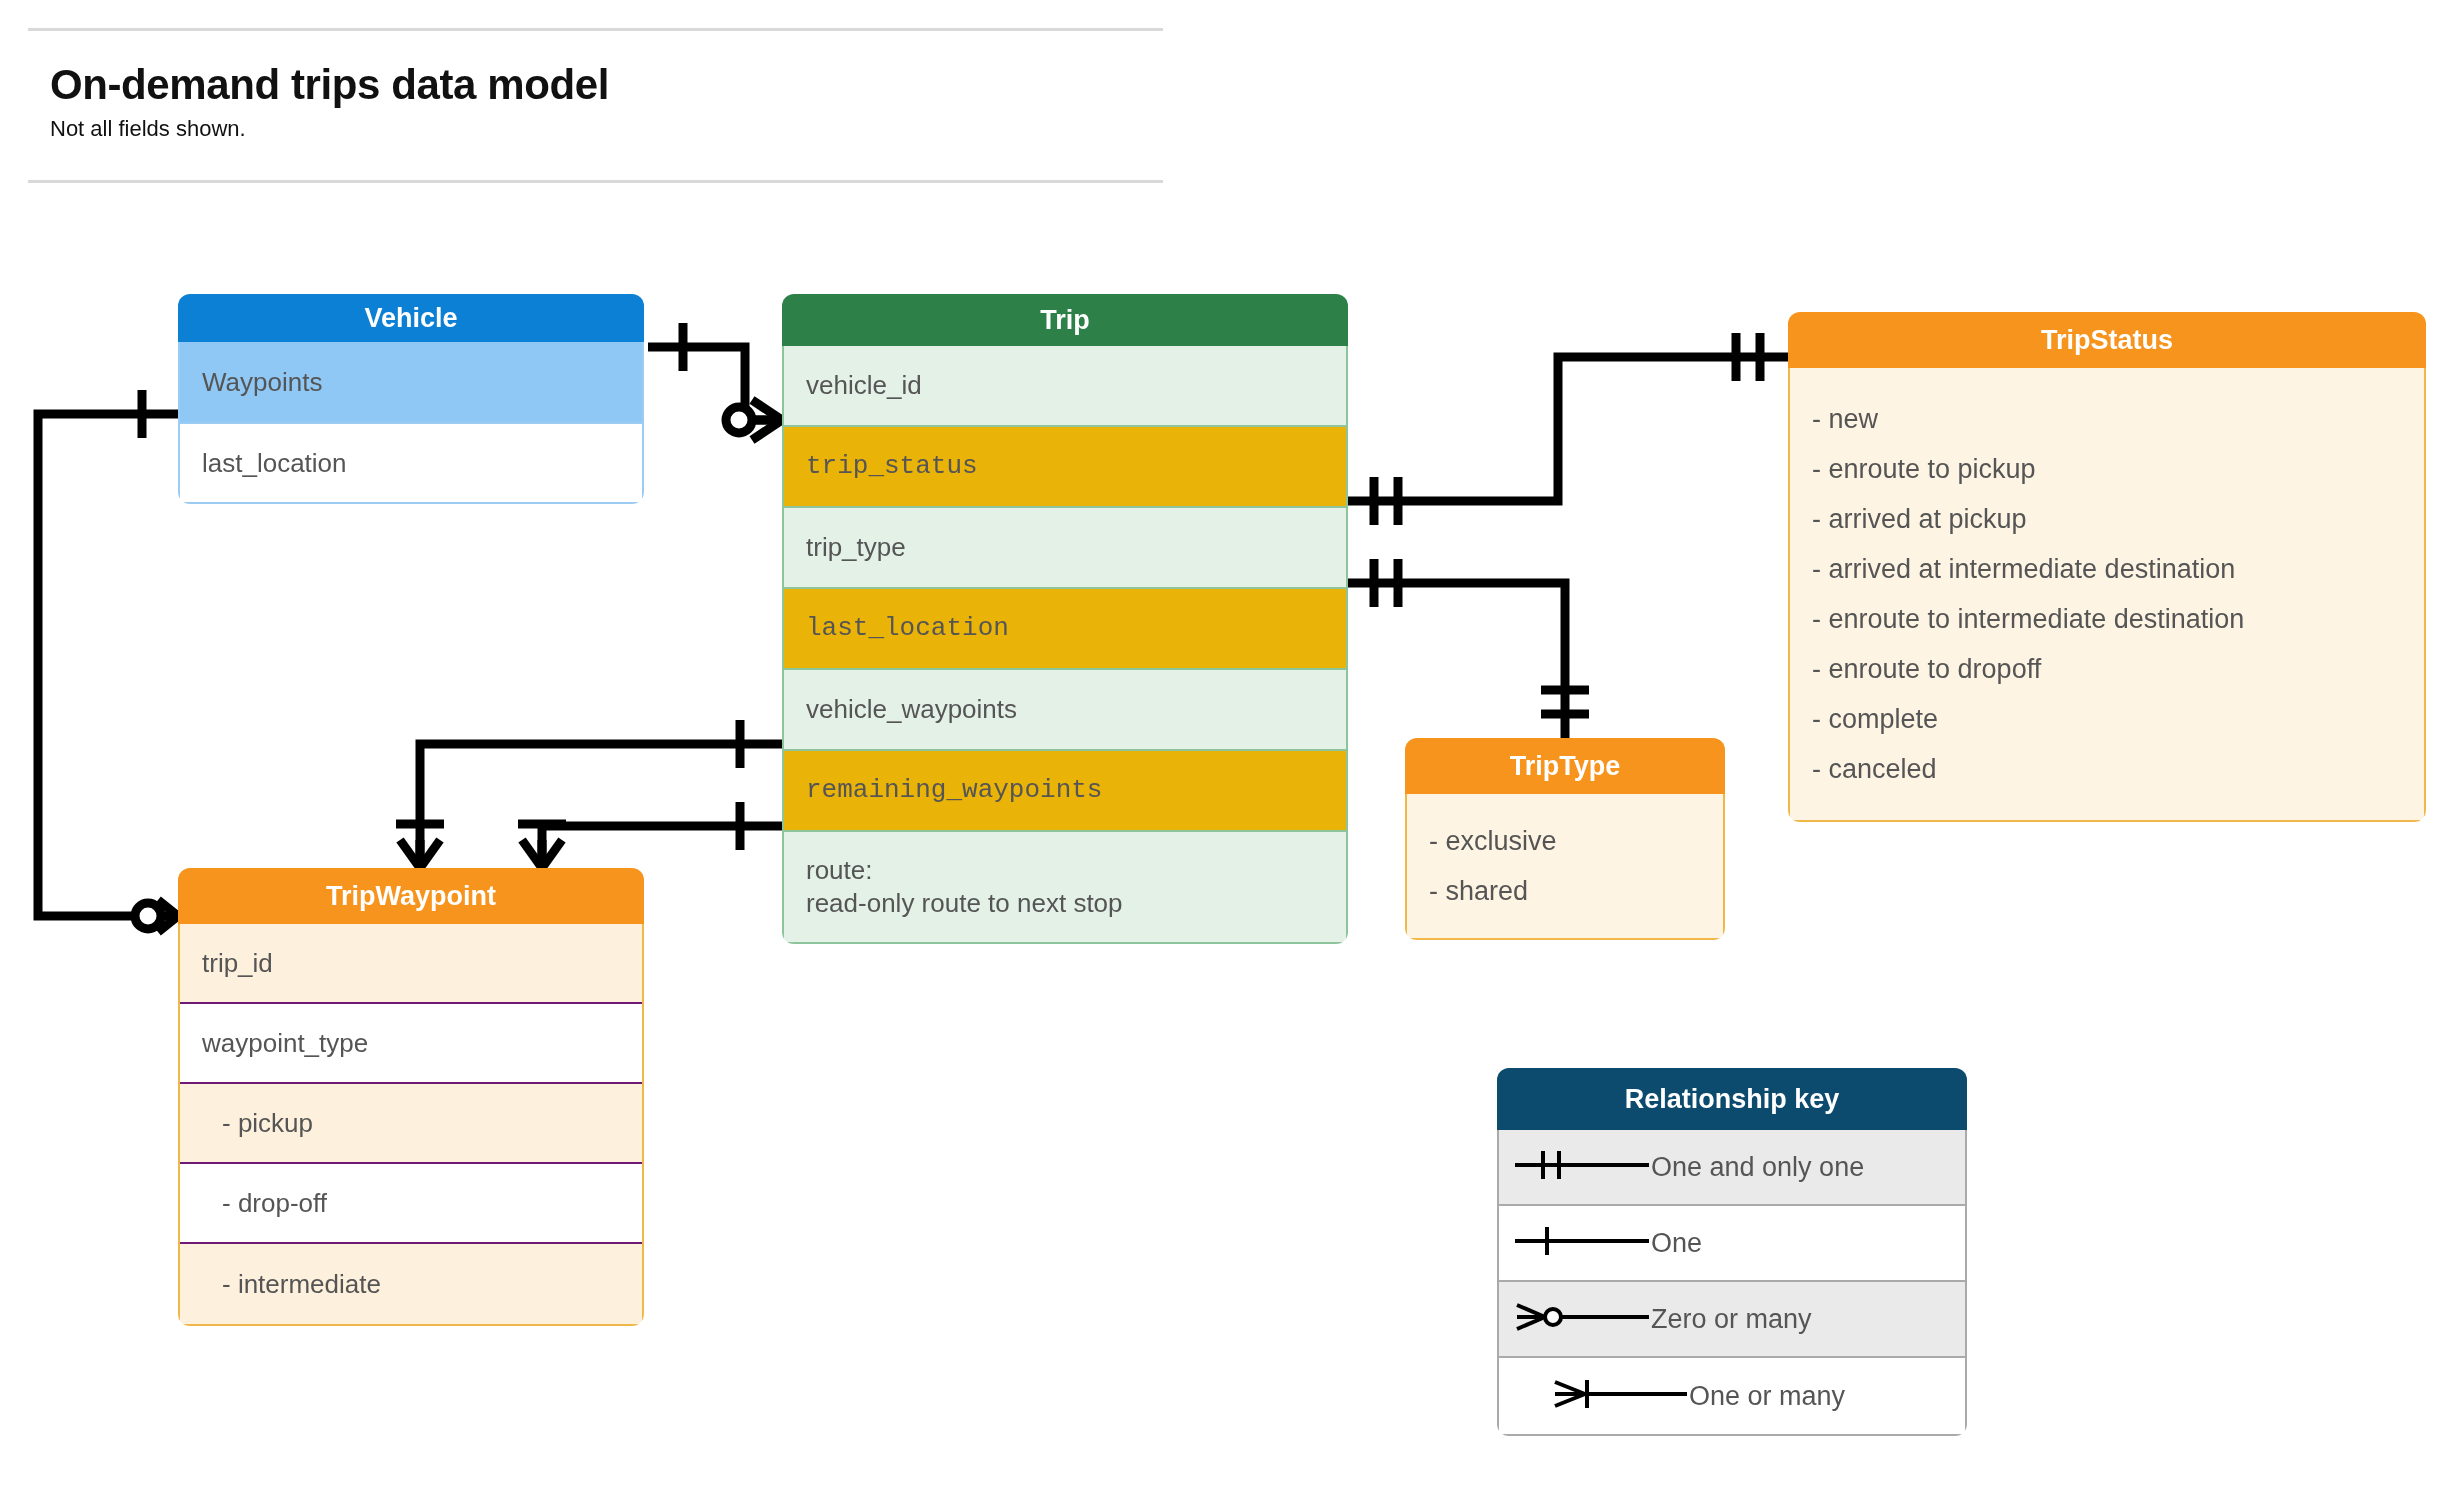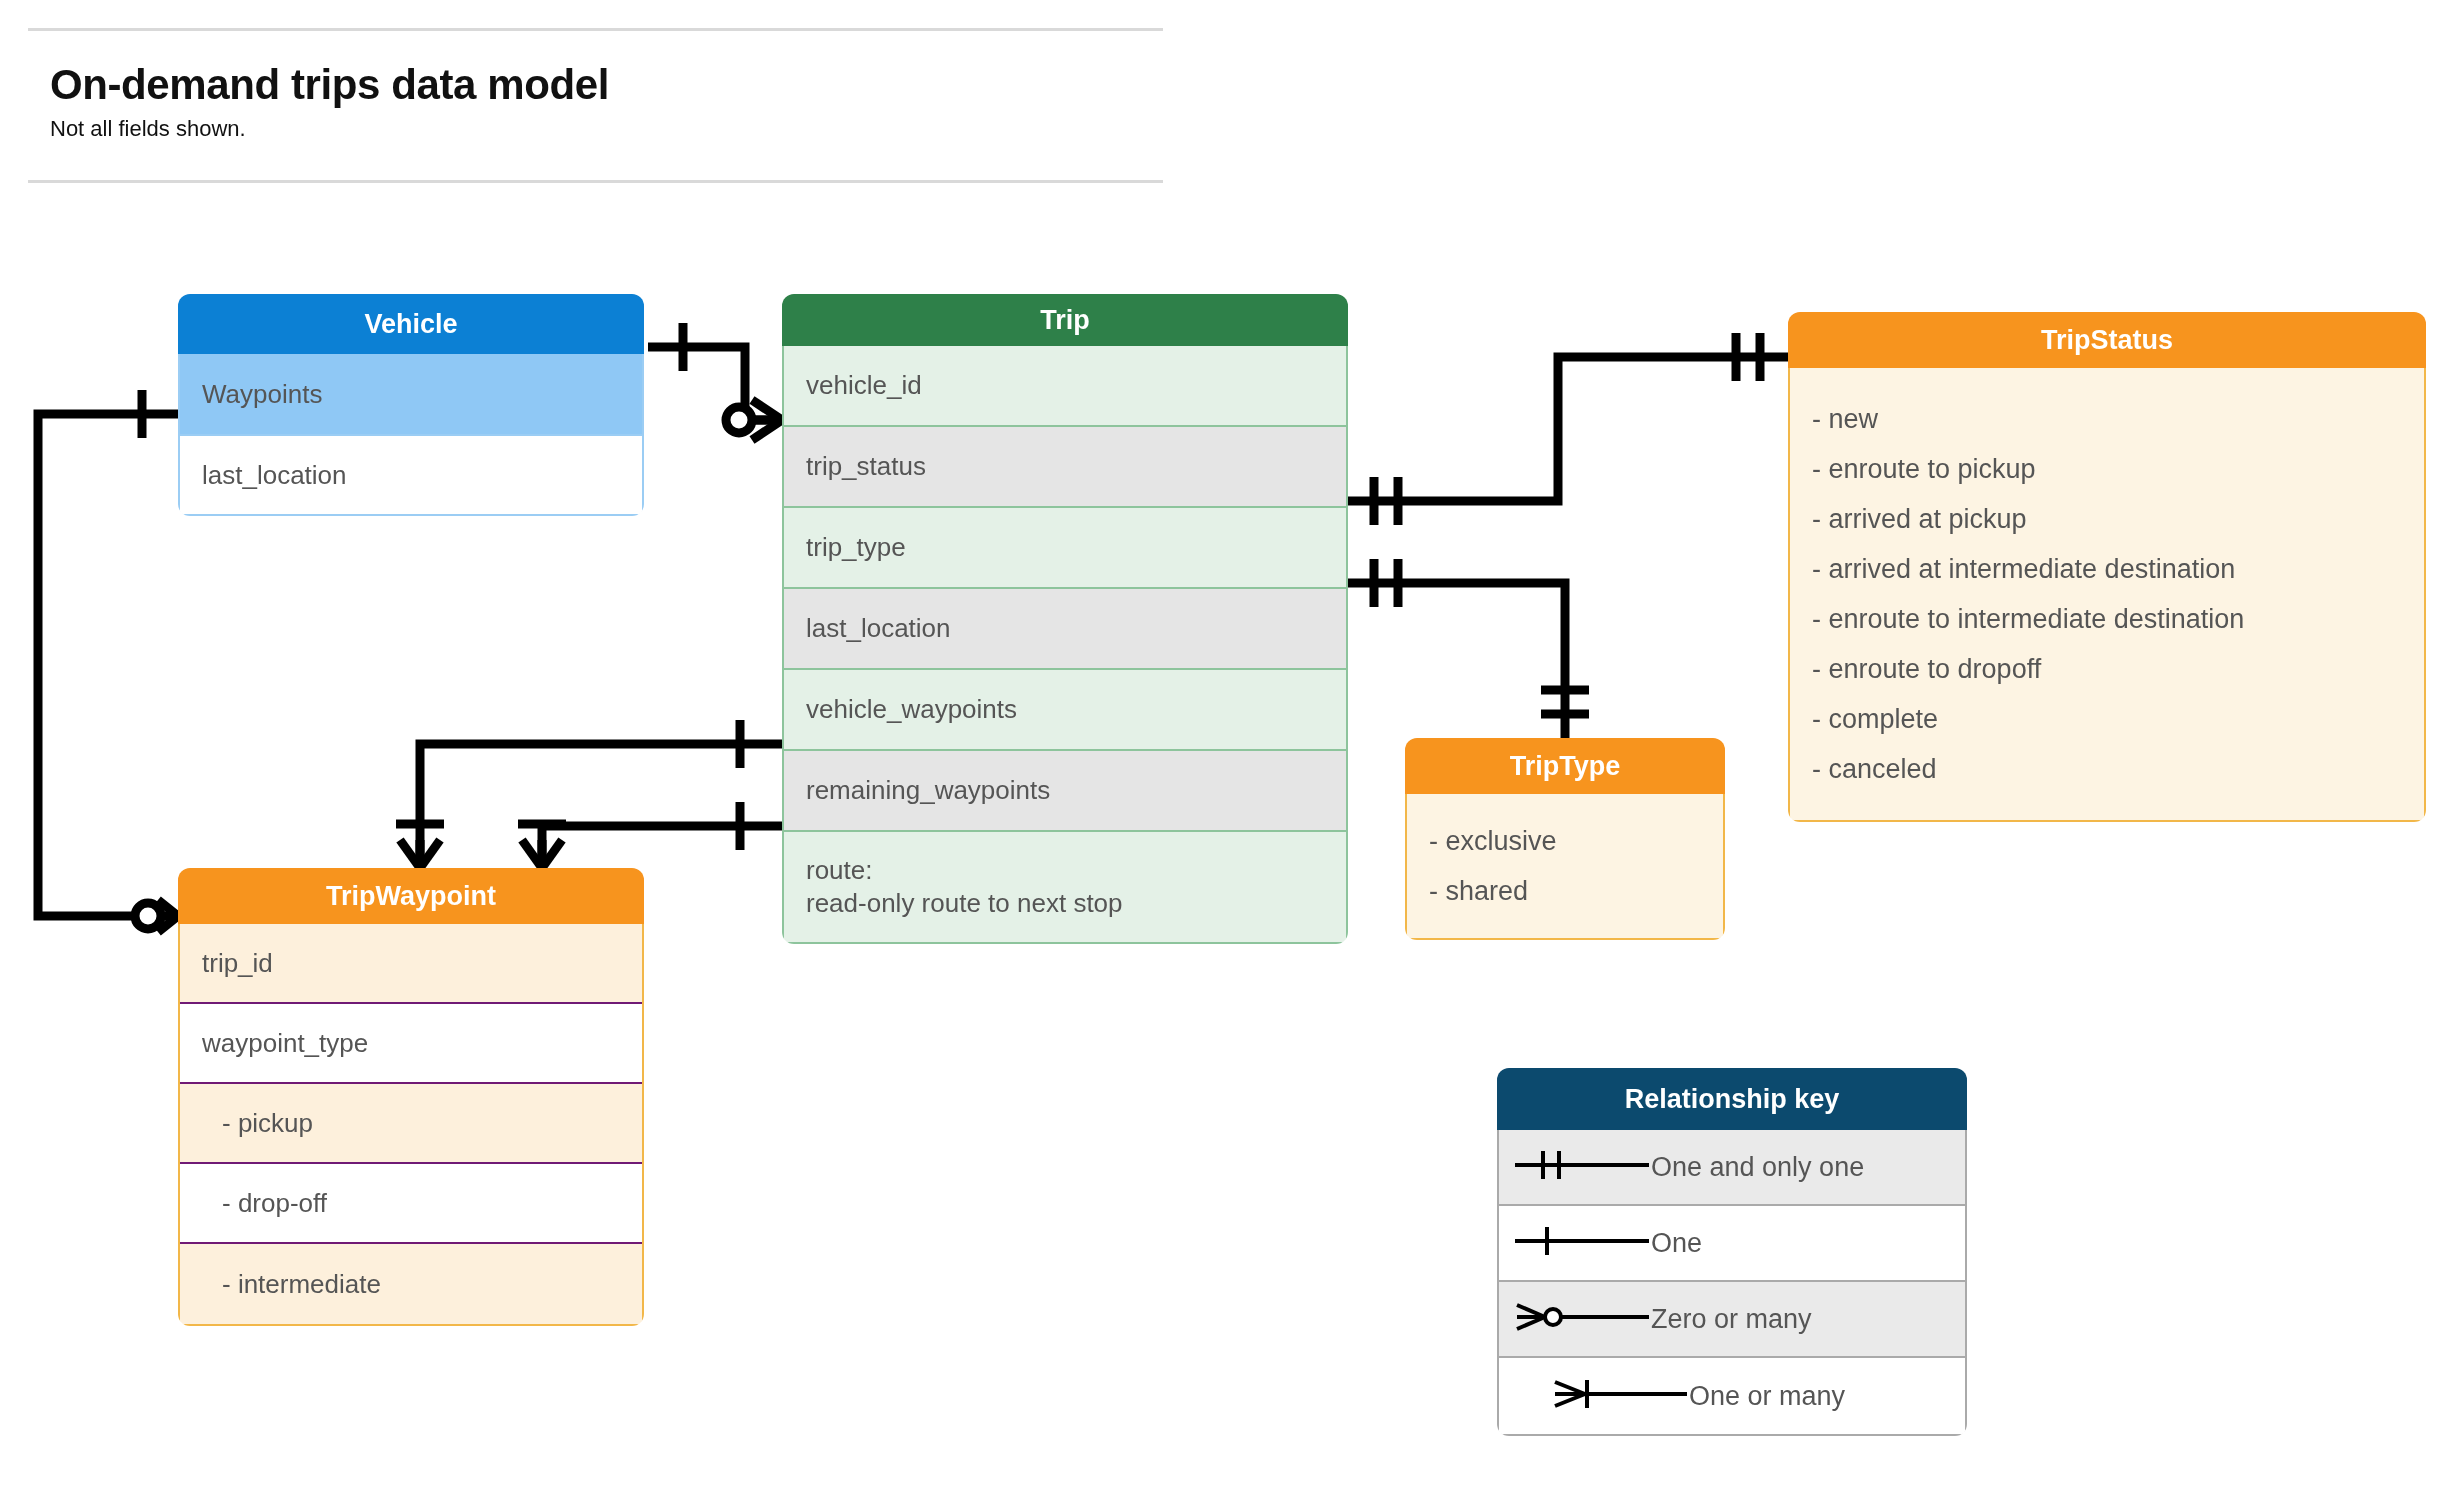--- a/index.html
+++ b/index.html
@@ -80,36 +80,36 @@
   .row.multiline {
     display: block;
     padding-top: 22px;
     padding-bottom: 22px;
   }
   .row.multiline span { display: block; }
   .row.indent { padding-left: 42px; }
 
   
   #entity-vehicle { left: 178px; top: 294px; width: 466px; }
-  #entity-vehicle .entity-title { background: #0c80d4; height: 60px; }
+  #entity-vehicle .entity-title { background: #0c80d4; height: 48px; }
   #entity-vehicle .entity-rows { border: 2px solid #9bcdf4; border-top: none;
       border-bottom-left-radius: 6px; border-bottom-right-radius: 6px; }
   #entity-vehicle .row { height: 80px; }
   #entity-vehicle .row.alt { background: #8fc8f5; }
   #entity-vehicle .row.plain { background: #ffffff; border-top: 2px solid #9bcdf4; }
 
   
   #entity-trip { left: 782px; top: 294px; width: 566px; }
   #entity-trip .entity-title { background: #2e8049; height: 52px; }
   #entity-trip .entity-rows { border: 2px solid #8dc49c; border-top: none;
       border-bottom-left-radius: 6px; border-bottom-right-radius: 6px; }
   #entity-trip .row { height: 81px; border-bottom: 2px solid #8dc49c; }
   #entity-trip .row:last-child { border-bottom: none; }
   #entity-trip .row.alt { background: #e4f1e7; }
-  #entity-trip .row.plain { background: #e5e5e5; }
+  #entity-trip .row.plain { background: #eab308; font-family: Liberation Mono, monospace; }
   #entity-trip .row.multiline { height: auto; min-height: 110px; }
 
   
   #entity-tripstatus { left: 1788px; top: 312px; width: 638px; }
   #entity-tripstatus .entity-title { background: #f7941e; height: 56px; }
   #entity-tripstatus .entity-body {
     background: #fdf4e3; border: 2px solid #f2b749; border-top: none;
     border-bottom-left-radius: 6px; border-bottom-right-radius: 6px;
     padding: 26px 0 26px 0;
     box-sizing: border-box;

